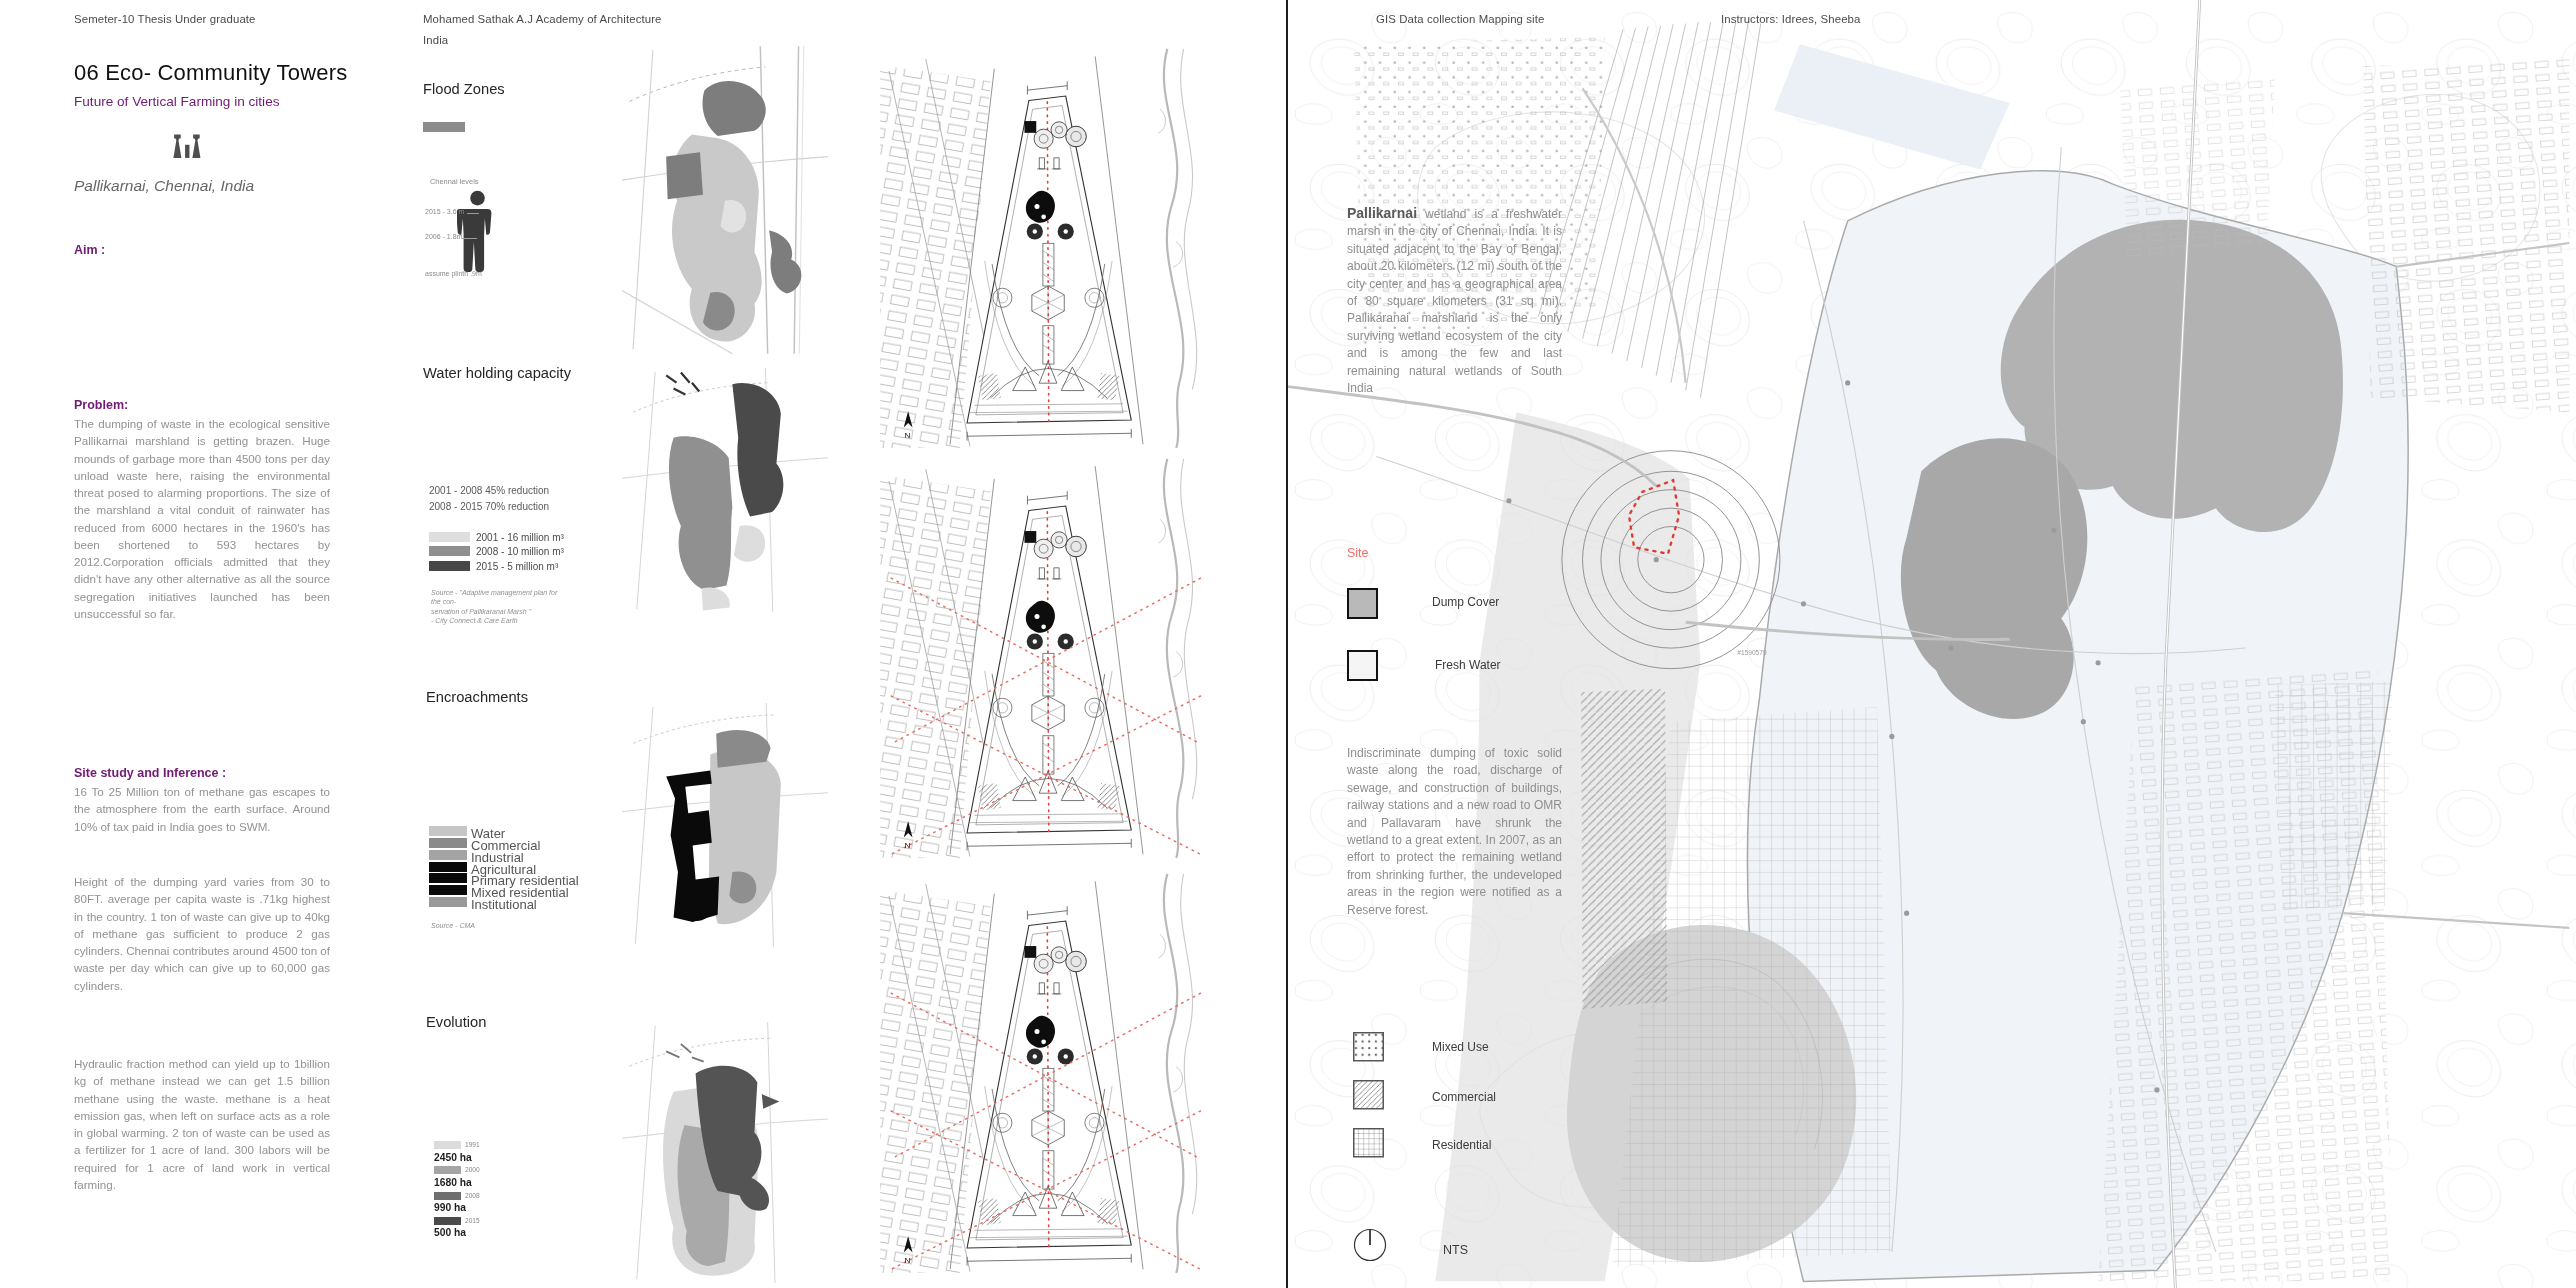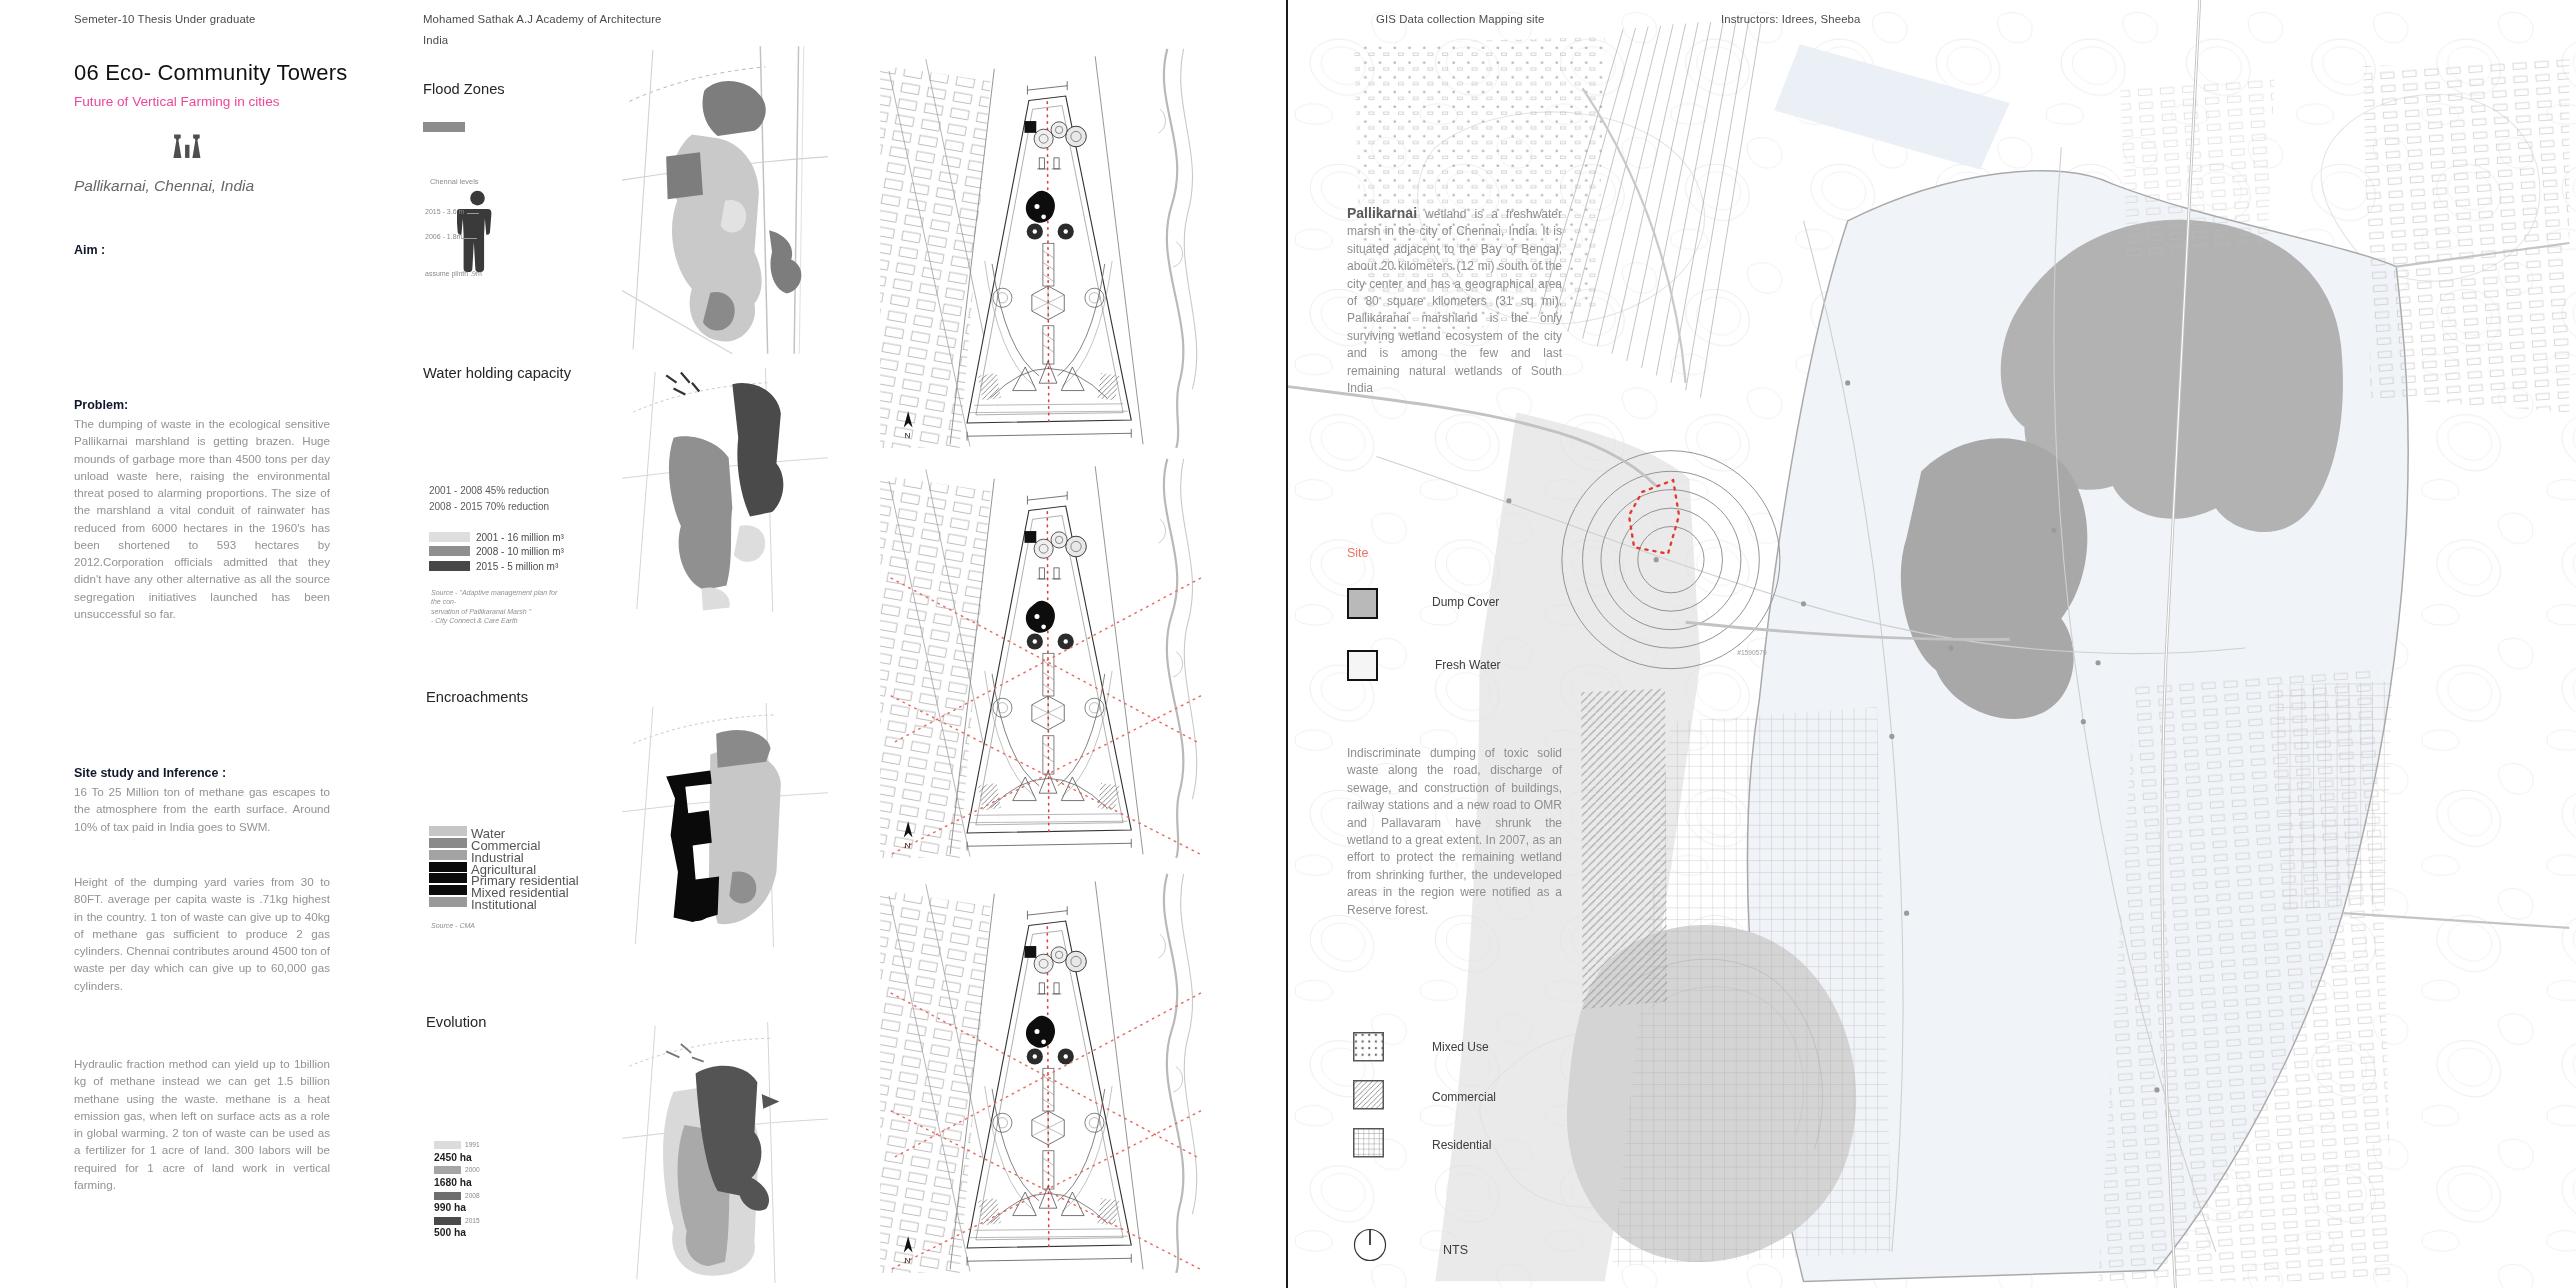--- a/index.html
+++ b/index.html
@@ -1,23 +1,23 @@
 <!DOCTYPE html>
 <html style="font-size:11.8px"><head>
 <meta charset="utf-8">
 <style>
   html,body{margin:0;padding:0;background:#fff;}
   #board{position:relative;width:2576px;height:1288px;background:#ffffff;overflow:hidden;
          font-family:"Liberation Sans",sans-serif;color:#333;}
   .abs{position:absolute;}
   .eyebrow{font-size:11.4px;color:#4a4a4a;letter-spacing:0.1px;}
   .title{font-size:22px;font-weight:normal;color:#111;letter-spacing:0.2px;}
-  .subtitle{font-size:13.6px;color:#ec4899;}
+  .subtitle{font-size:13.6px;color:#701a75;}
   .location{font-size:15.5px;font-style:italic;color:#666;}
-  .h-dark{font-size:12.5px;font-weight:bold;color:#0f172a;}
+  .h-dark{font-size:12.5px;font-weight:bold;color:#701a75;}
   .h-mid{font-size:14.7px;color:#262626;}
   .body-p{font-size:11.6px;line-height:1.49;color:#929292;text-align:justify;width:256px;}
   .body-r{font-size:12px;line-height:1.45;color:#8e8e8e;text-align:justify;width:215px;}
   .lead-bold{font-weight:bold;color:#5a5a5a;font-size:14px;}
   .tiny{font-size:7.4px;color:#8a8a8a;}
   .lv-label{font-size:7px;color:#8a8a8a;}
   .lv-line{position:absolute;border-top:0.7px solid #9a9a9a;}
   .red{color:#ef7166;}
   .sw{position:absolute;}
   .sw-border{border:2.2px solid #121212;}

